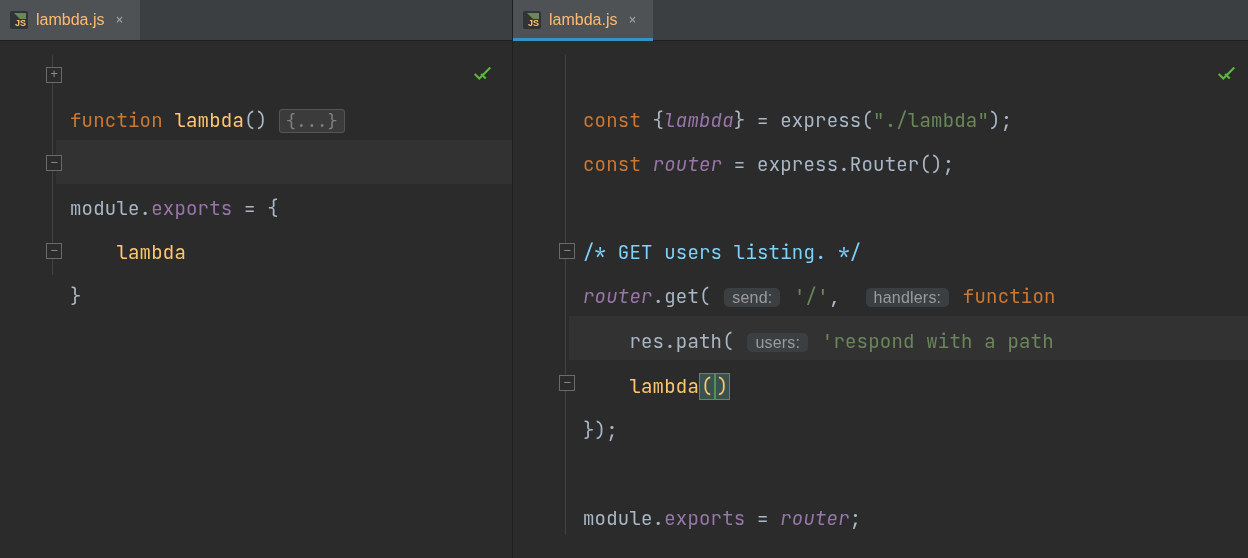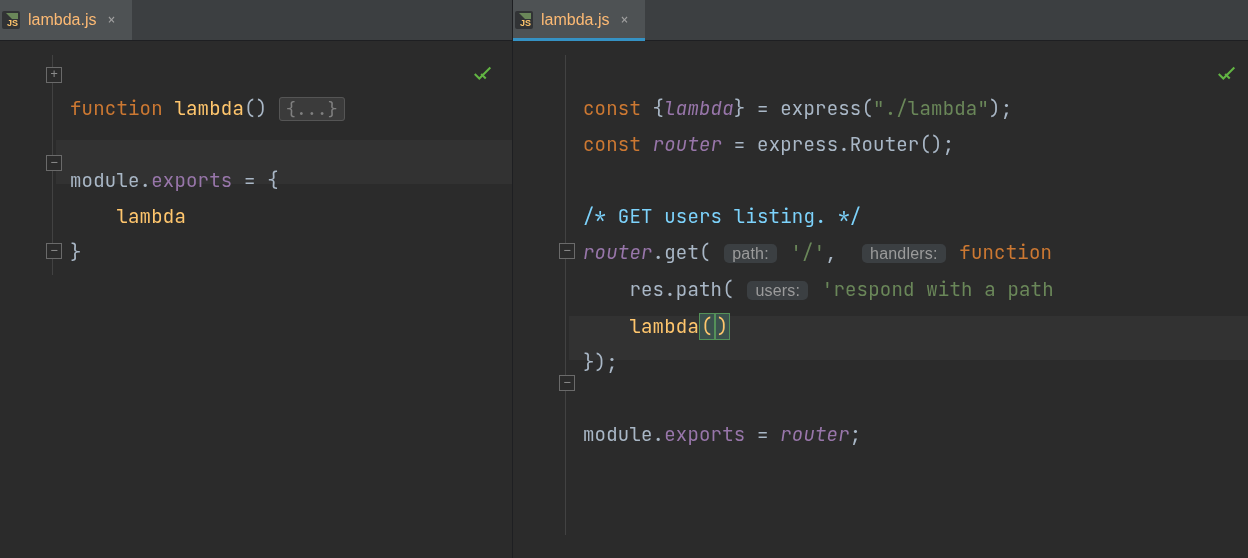--- a/index.html
+++ b/index.html
@@ -1,30 +1,30 @@
 <!DOCTYPE html>
 <html><head>
 <meta charset="utf-8">
 <style>
   html,body{margin:0;padding:0;width:1248px;height:558px;background:#2b2b2b;font-family:"JetBrains Mono","Fira Code",Consolas,monospace;font-size:19px;overflow:hidden;color:#a9b7c6}
   .split{display:flex;height:100%}
   .pane{display:flex;flex-direction:column;height:100%;position:relative}
   .pane.left{width:512px}
   .pane.right{flex:1;border-left:1px solid #1e1f22}
   .tabbar{height:40px;background:#3c3f41;display:flex;align-items:stretch;border-bottom:1px solid #1e1f22}
-  .tab{display:flex;align-items:center;gap:8px;padding:0 14px 0 2px;background:#3c3f41;position:relative;cursor:pointer}
+  .tab{display:flex;align-items:center;gap:8px;padding:0 14px 0 10px;background:#3c3f41;position:relative;cursor:pointer}
   .tab.active{background:#4e5254}
   .tab.right-active::after{content:"";position:absolute;left:0;right:0;bottom:-1px;height:3px;background:#3592c4}
   .tab .fname{color:#fdba74;font-size:16px;font-family:-apple-system,Segoe UI,Arial,sans-serif}
   .tab .close{color:#a0a0a0;font-size:15px;width:14px;text-align:center}
   .js-icon{width:18px;height:18px;background:#313335;border-radius:2px;display:flex;align-items:flex-end;justify-content:flex-end;padding:0 2px 1px 0;font:700 9px/1 Arial;color:#ffc66d;position:relative;box-sizing:border-box}
   .js-icon::before{content:"";position:absolute;top:2px;right:2px;width:6px;height:6px;border-top:6px solid #6a8759;border-left:6px solid transparent}
   .editor{flex:1;position:relative;background:#2b2b2b;overflow:hidden}
   .gutter{position:absolute;left:0;top:0;bottom:0;width:56px;background:#2b2b2b}
-  .code{position:absolute;left:70px;right:12px;top:14px;white-space:pre;line-height:36px;letter-spacing:0.2px}
+  .code{position:absolute;left:70px;right:12px;top:14px;white-space:pre;line-height:44px;letter-spacing:0.2px}
   .fold{position:absolute;left:46px;width:14px;height:14px;border:1px solid #6a6a6a;color:#8a8a8a;font:12px/12px monospace;text-align:center;background:#2b2b2b;cursor:pointer}
   .fold.minus::before{content:"−"}
   .fold.plus::before{content:"+"}
   .vline{position:absolute;left:52px;width:1px;background:#424242}
   .hl-line{position:absolute;left:0;right:0;height:44px;background:#323232}
   .kw{color:#cc7832}
   .fn{color:#ffc66d}
   .prop{color:#9876aa}
   .str{color:#6a8759}
   .cmt{color:#7dd3fc}
@@ -97,21 +97,21 @@
         <svg viewBox="0 0 24 24">
             <path d="M3 12l5 5L20 5"></path>
             <path d="M10 12l5 5"></path>
           </svg>
       </div>
       <div class="code">
 <span class="kw">const</span><span> {</span><span class="prop it">lambda</span><span>} = </span><span>express</span><span>(</span><span class="str">"./lambda"</span><span>);</span>
 <span class="kw">const</span><span> </span><span class="prop it">router</span><span> = express.Router();</span>
 
 <span class="cmt">/* GET users listing. */</span>
-<span class="prop it">router</span><span>.get(</span> <span class="param-hint">path:</span> <span class="str">'/'</span><span>, </span> <span class="param-hint">handlers:</span><span class="kw"> function </span>
+<span class="prop it">router</span><span>.get(</span> <span class="param-hint">send:</span> <span class="str">'/'</span><span>, </span> <span class="param-hint">handlers:</span><span class="kw"> function </span>
 <span>    res.path(</span> <span class="param-hint">users:</span><span class="str"> 'respond with a path</span>
 <span>    </span><span class="fn">lambda</span><span class="fn match">(</span><span class="fn match">)</span>
 <span>});</span>
 
 <span>module.</span><span class="prop">exports</span><span> = </span><span class="prop it">router</span><span>;</span>
       </div>
     </div>
   </div>
 </div>
 

